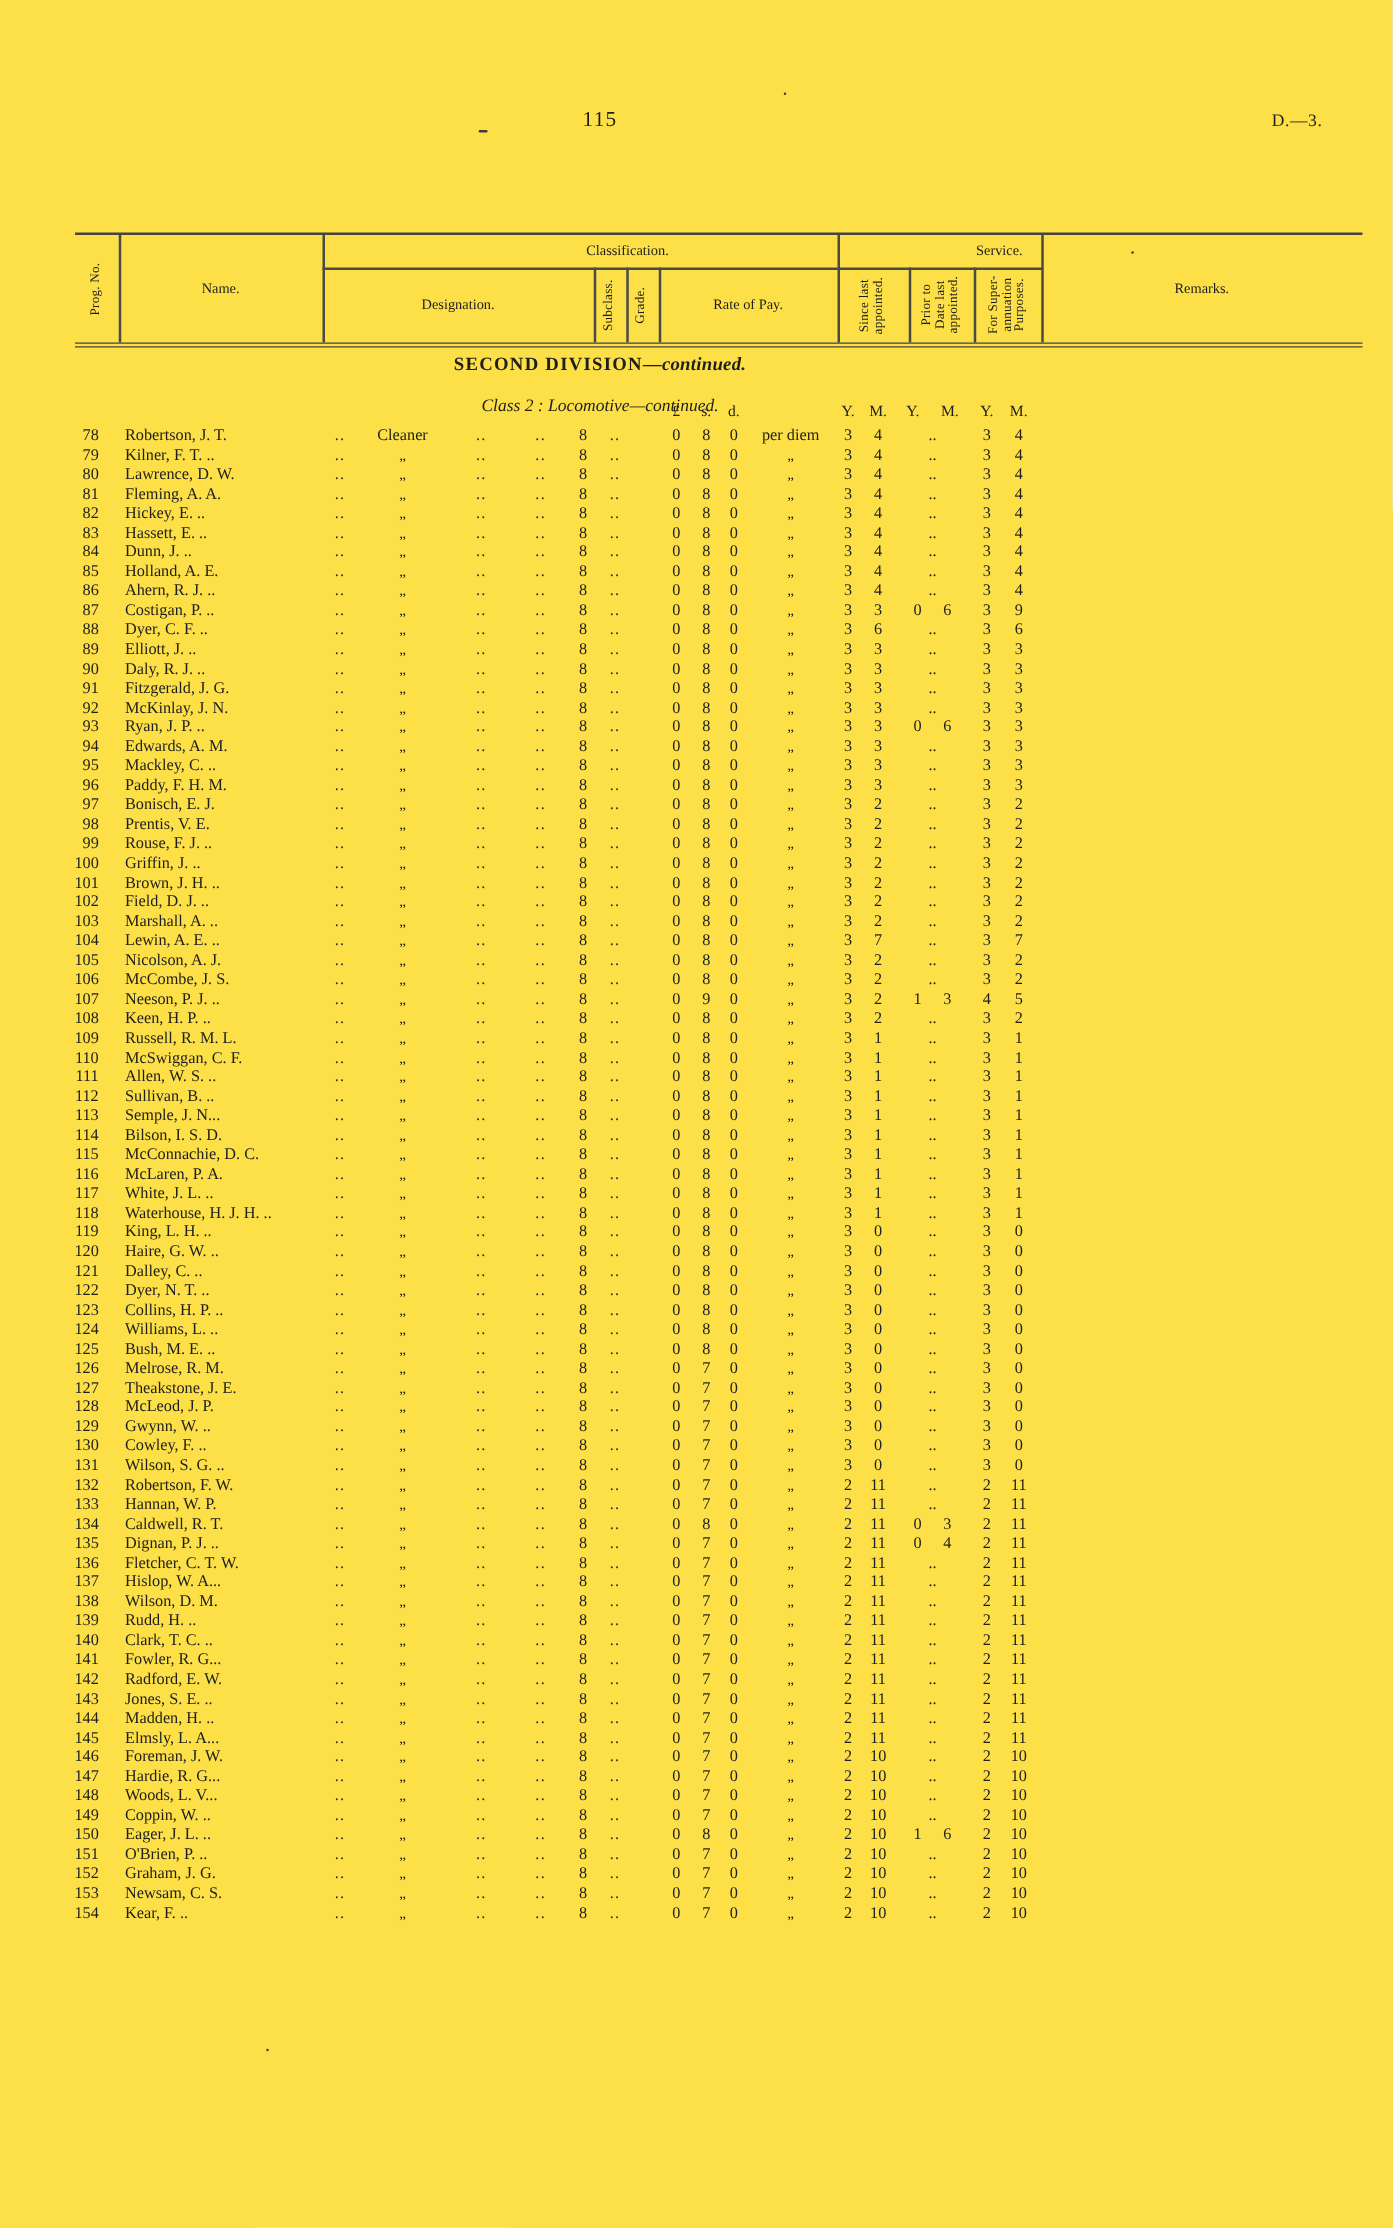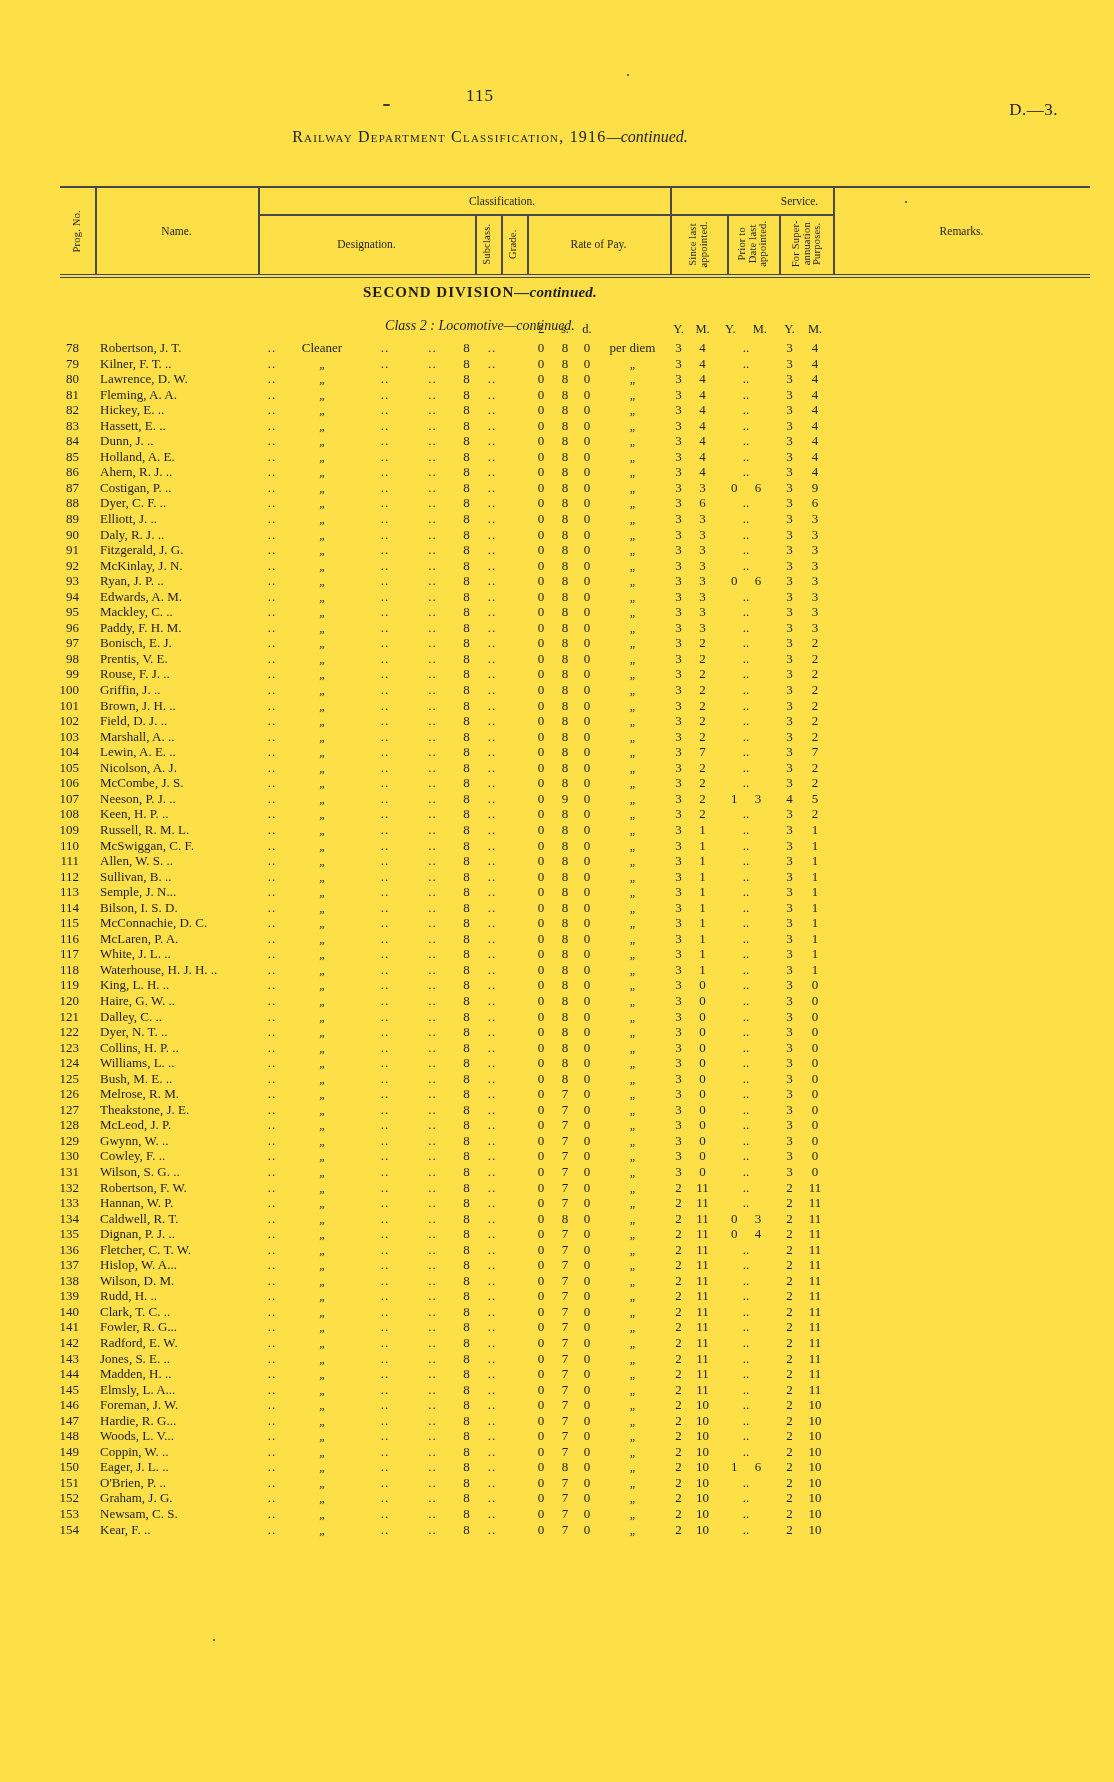--- a/index.html
+++ b/index.html
@@ -11,22 +11,22 @@
     font-family:"Liberation Serif","DejaVu Serif",serif;
     color:#1e1e1e;
     overflow:hidden;
   }
   
   .page-number{
     position:absolute;top:86px;left:0;width:960px;
     text-align:center;font-size:17px;letter-spacing:1px;
   }
   .doc-ref{
-    position:absolute;top:100px;right:56px;
-    font-size:17px;letter-spacing:.5px;
+    position:absolute;top:90px;right:56px;
+    font-size:14px;letter-spacing:.5px;
   }
   .doc-title{
     position:absolute;top:128px;left:0;width:980px;
     text-align:center;font-size:16px;
   }
   .doc-title .sc{font-variant:small-caps;letter-spacing:1.2px;}
   .doc-title .it{font-style:italic;}
   
   .speck{position:absolute;background:#3c3c3c;border-radius:1px;}
   
@@ -74,23 +74,20 @@
 </head>
 <body>
 
 <div class="page">
 
   <div class="page-number">115</div>
   <div class="doc-ref">D.—3.</div>
   <div class="speck" style="left:383px;top:104px;width:7px;height:2px;"></div>
   <div class="speck" style="left:627px;top:74px;width:2px;height:2px;"></div>
 
-  <div class="doc-title">
-    <span class="sc">Railway Department Classification, 1916</span><span class="it">—continued.</span>
-  </div>
 
   <div class="thead">
 
     <div class="vline" style="left:35px;top:0;height:86px;"></div>
     <div class="vline" style="left:198px;top:0;height:86px;"></div>
     <div class="vline" style="left:415px;top:26px;height:60px;"></div>
     <div class="vline" style="left:441px;top:26px;height:60px;"></div>
     <div class="vline" style="left:467px;top:26px;height:60px;"></div>
     <div class="vline" style="left:610px;top:0;height:86px;"></div>
     <div class="vline" style="left:667px;top:26px;height:60px;"></div>

